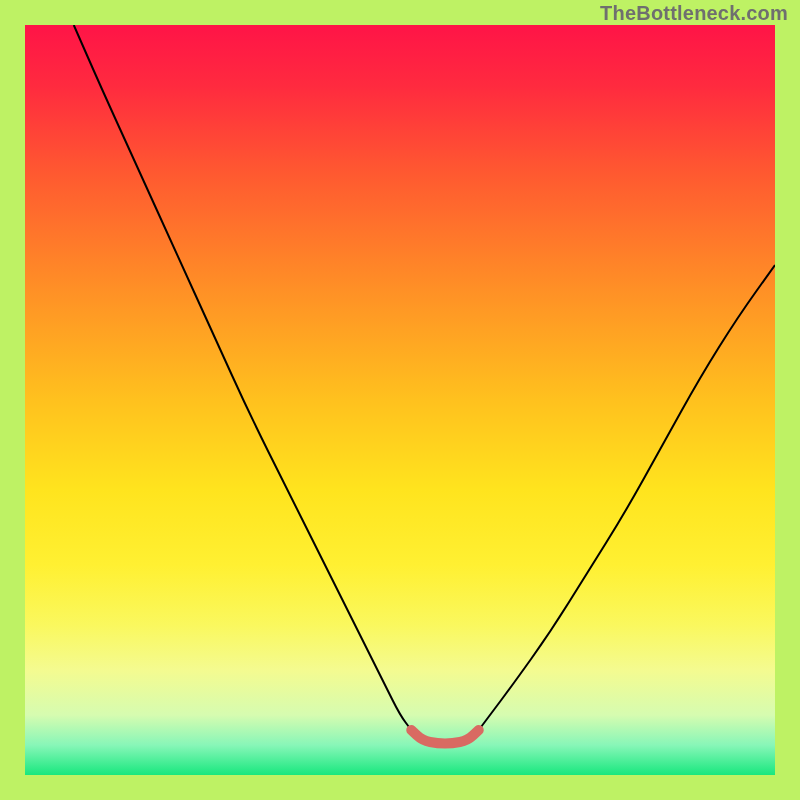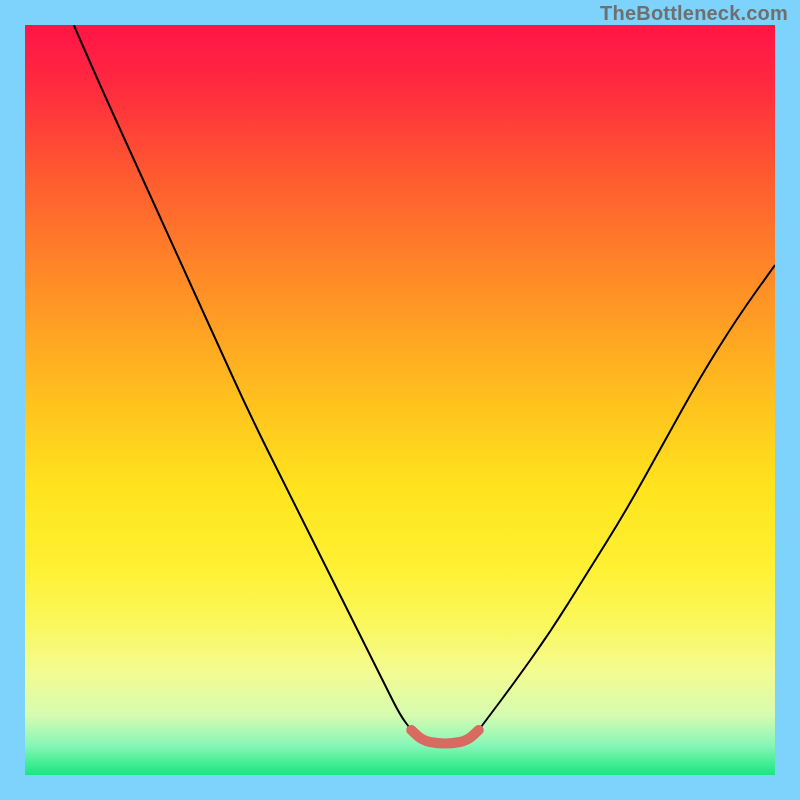--- a/index.html
+++ b/index.html
@@ -7,21 +7,21 @@
     padding: 0;
     width: 800px;
     height: 800px;
     background: #000;
     font-family: Arial, Helvetica, sans-serif;
   }
   .frame {
     position: relative;
     width: 800px;
     height: 800px;
-    background: #7dd3fc;
+    background: #bef264;
   }
   .plot-wrap {
     position: absolute;
     left: 25px;
     top: 25px;
     width: 750px;
     height: 750px;
   }
   .plot-svg {
     display: block;

